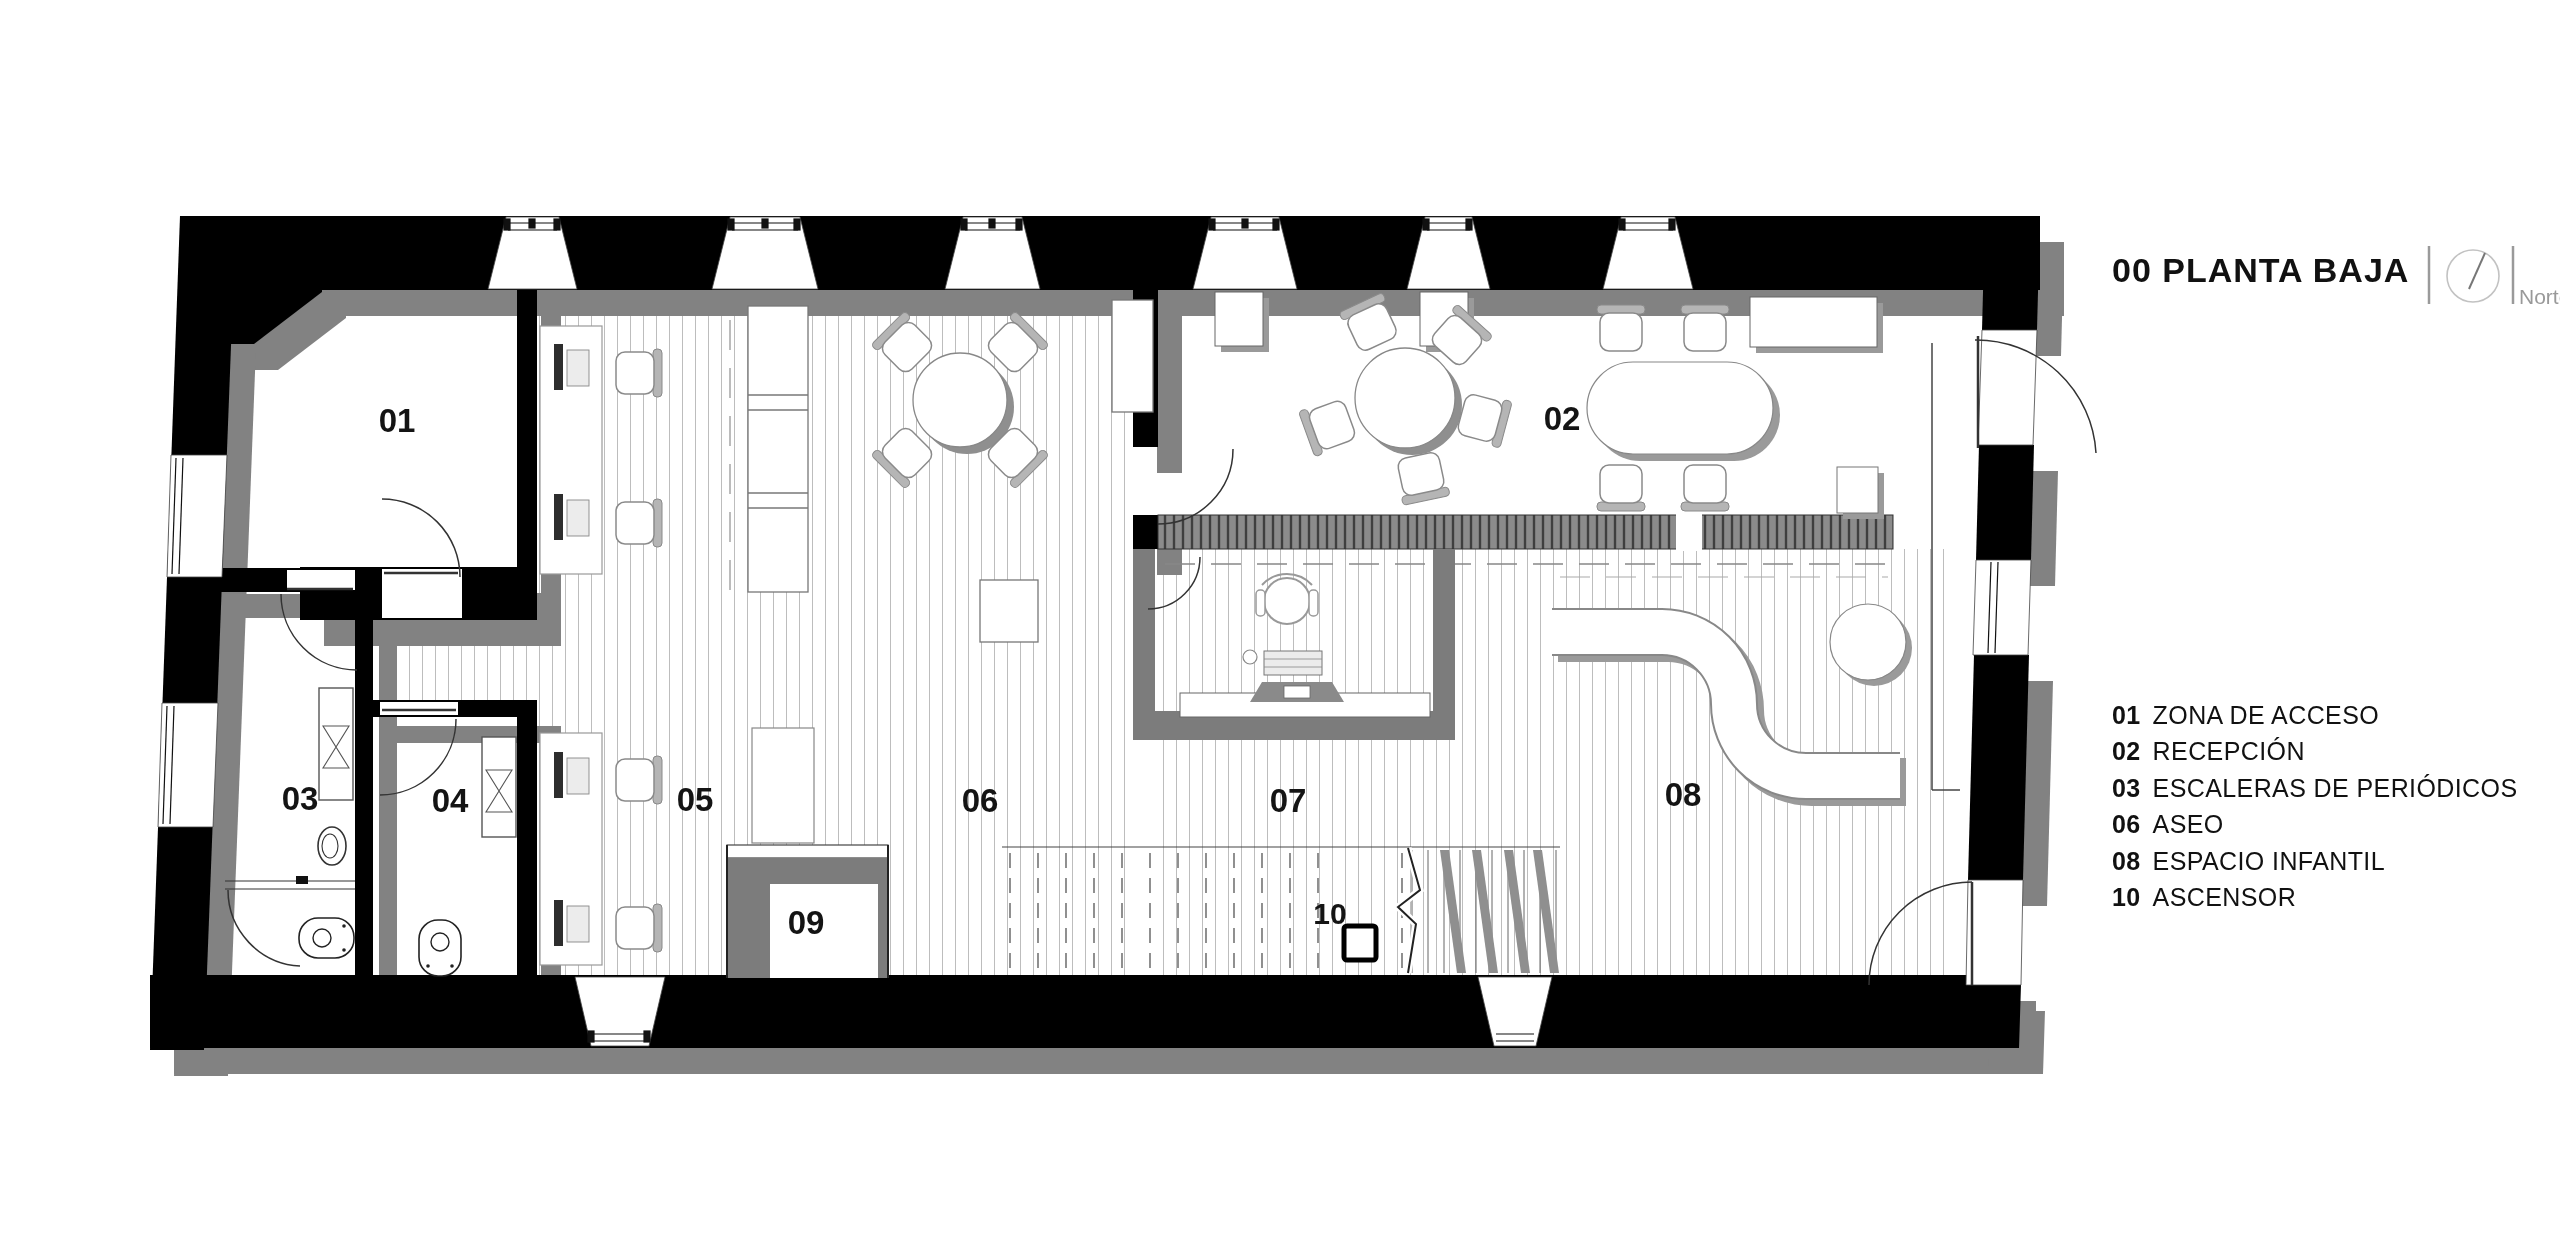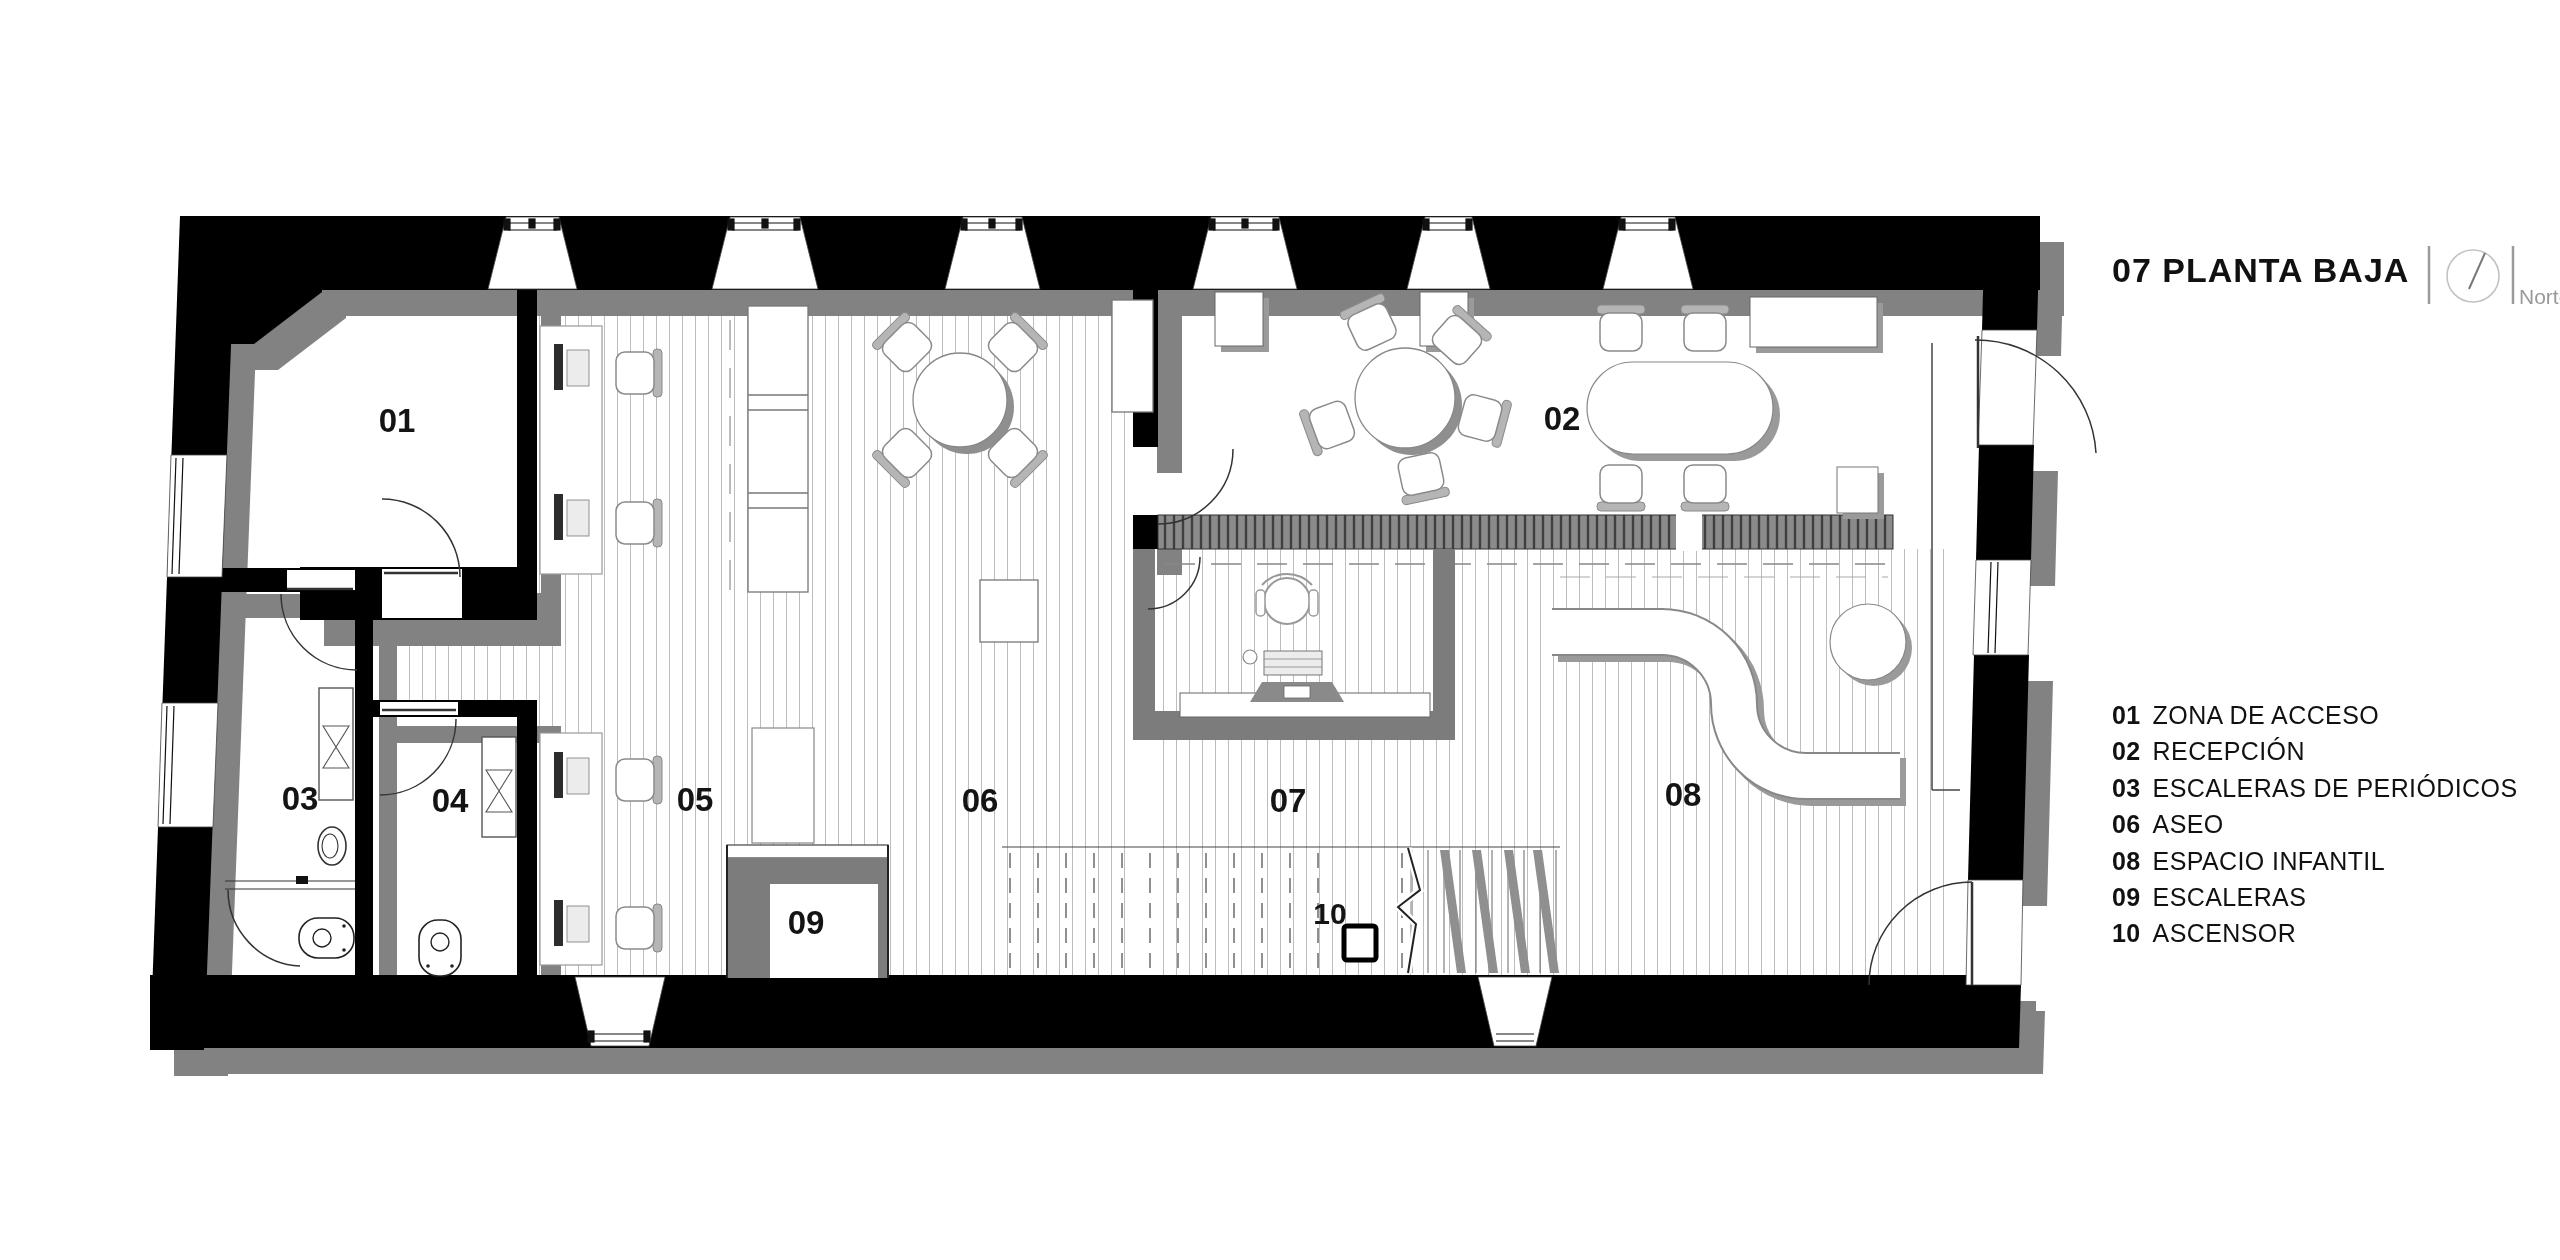--- a/index.html
+++ b/index.html
@@ -418,31 +418,30 @@
     <text class="rmlbl" x="695" y="811">05</text>
     <text class="rmlbl" x="980" y="812">06</text>
     <text class="rmlbl" x="1288" y="812">07</text>
     <text class="rmlbl" x="1683" y="806">08</text>
     <text class="rmlbl" x="806" y="934">09</text>
     <text class="rmlbl-sm" x="1330" y="924">10</text>
   </g>
 </svg>
 
 <div class="titlebar">
-  <h1 class="floor-title">07 PLANTA BAJA</h1>
+  <h1 class="floor-title">00 PLANTA BAJA</h1>
   <svg class="compass" width="160" height="84" viewBox="0 0 160 84">
     <line x1="8" y1="4" x2="8" y2="62" stroke="#9a9a9a" stroke-width="2.5"></line>
     <circle cx="52" cy="34" r="26" fill="none" stroke="#c2c2c2" stroke-width="1.6"></circle>
     <line x1="48" y1="47" x2="64" y2="11" stroke="#777" stroke-width="2"></line>
     <line x1="92" y1="4" x2="92" y2="62" stroke="#9a9a9a" stroke-width="2.5"></line>
     <text class="norte-text" x="98" y="62">Norte</text>
   </svg>
 </div>
 
 <div class="legend">
   <div class="legend-row"><span class="legend-num">01</span><span>ZONA DE ACCESO</span></div>
   <div class="legend-row"><span class="legend-num">02</span><span>RECEPCIÓN</span></div>
   <div class="legend-row"><span class="legend-num">03</span><span>ESCALERAS DE PERIÓDICOS</span></div>
   <div class="legend-row"><span class="legend-num">06</span><span>ASEO</span></div>
   <div class="legend-row"><span class="legend-num">08</span><span>ESPACIO INFANTIL</span></div>
-  <div class="legend-row"><span class="legend-num">09</span><span>ESCALERAS</span></div>
   <div class="legend-row"><span class="legend-num">10</span><span>ASCENSOR</span></div>
 </div>
 
 </body></html>

